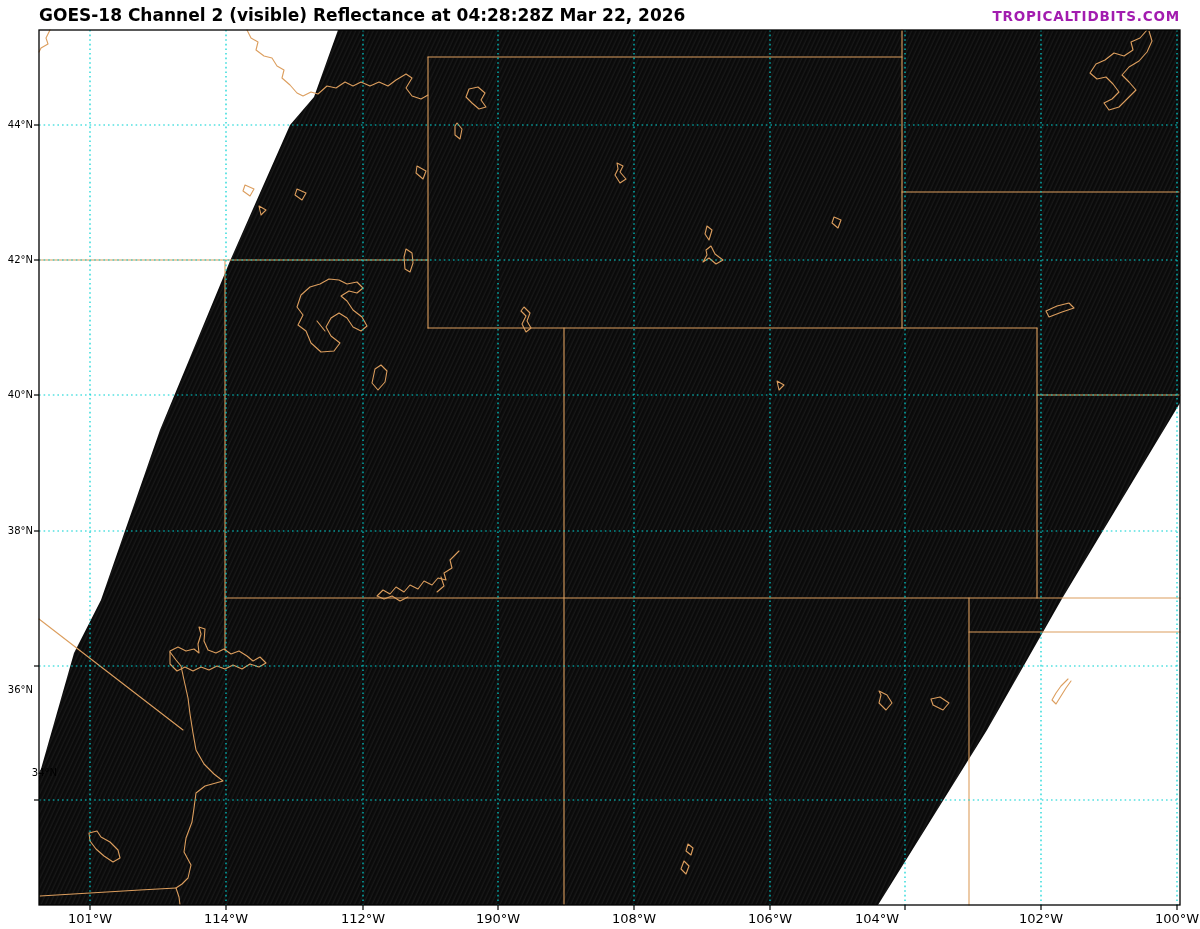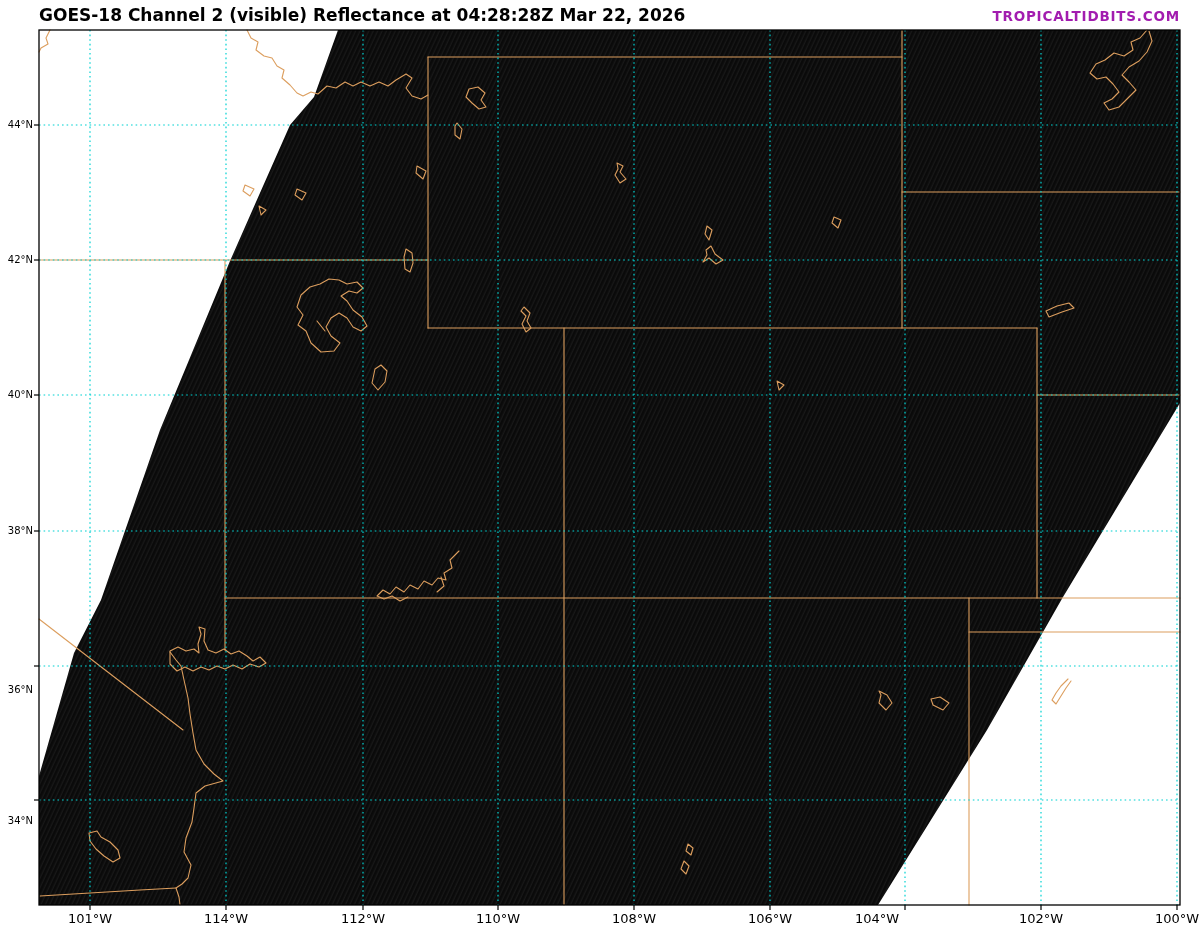--- a/index.html
+++ b/index.html
@@ -126,24 +126,24 @@
         <line x1="34" y1="666" x2="39" y2="666"></line>
         <line x1="34" y1="800" x2="39" y2="800"></line>
       </g>
     </svg>
   <div class="labels" id="label-layer">
       <div class="ylab" style="top: 116px;">44°N</div>
       <div class="ylab" style="top: 251px;">42°N</div>
       <div class="ylab" style="top: 386px;">40°N</div>
       <div class="ylab" style="top: 522px;">38°N</div>
       <div class="ylab" style="top: 657px; margin-top: 24px;">36°N</div>
-      <div class="ylab" style="top: 812px;">34°N</div>
+      <div class="ylab" style="top: 764px; margin-left: 24px;">34°N</div>
       <div class="xlab" style="left: 55px; top: 911px;">101°W</div>
       <div class="xlab" style="left: 191px; top: 911px;">114°W</div>
       <div class="xlab" style="left: 328px; top: 911px;">112°W</div>
-      <div class="xlab" style="left: 463px; top: 911px;">110°W</div>
+      <div class="xlab" style="left: 463px; top: 911px;">190°W</div>
       <div class="xlab" style="left: 599px; top: 911px;">108°W</div>
       <div class="xlab" style="left: 735px; top: 911px;">106°W</div>
       <div class="xlab" style="left: 842px; top: 911px;">104°W</div>
       <div class="xlab" style="left: 1006px; top: 911px;">102°W</div>
       <div class="xlab" style="left: 1142px; top: 911px;">100°W</div>
     </div>
 </div>
 
 </body></html>

